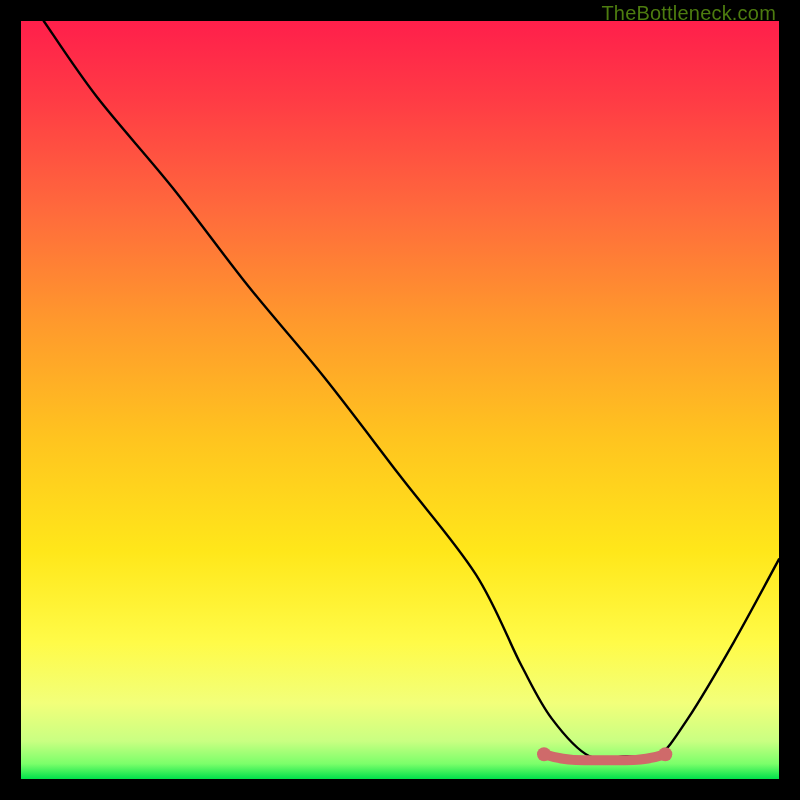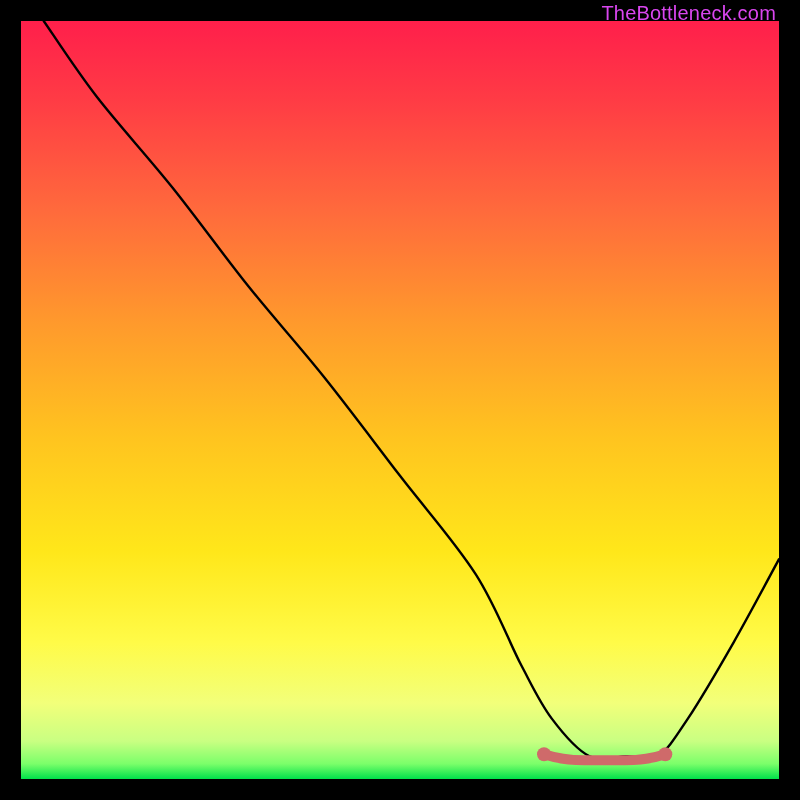--- a/index.html
+++ b/index.html
@@ -18,21 +18,21 @@
     height: 758px;
     background: #000;
   }
   .watermark {
     position: absolute;
     top: 2px;
     right: 24px;
     font-family: Arial, Helvetica, sans-serif;
     font-size: 20px;
     font-weight: 500;
-    color: #d946ef;
+    color: #4d7c0f;
     letter-spacing: 0.2px;
   }
   svg {
     display: block;
   }
 </style>
 </head>
 <body>
 
 <div class="frame">

